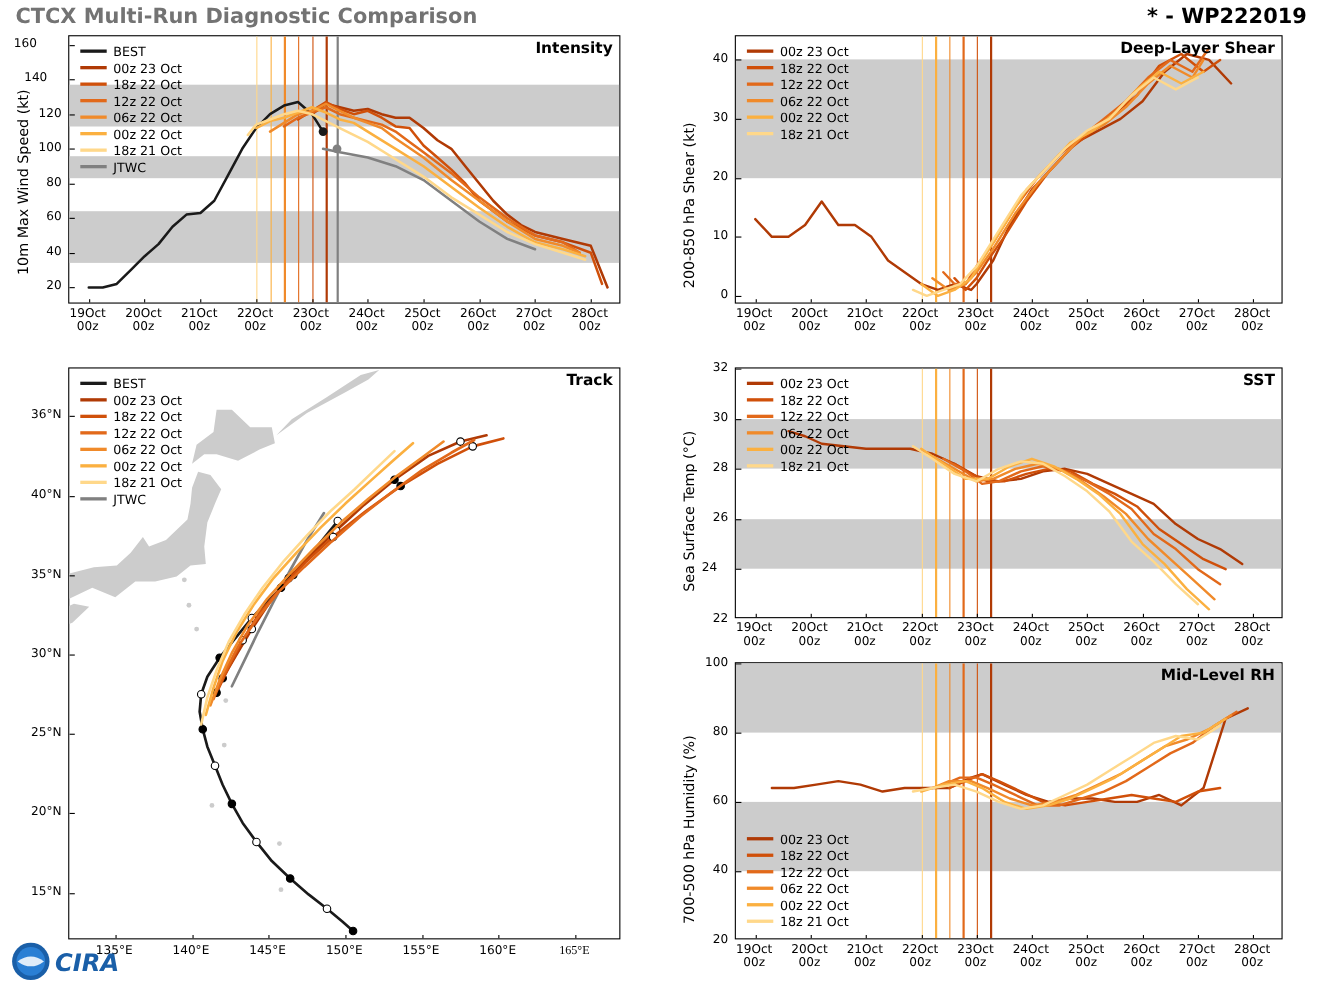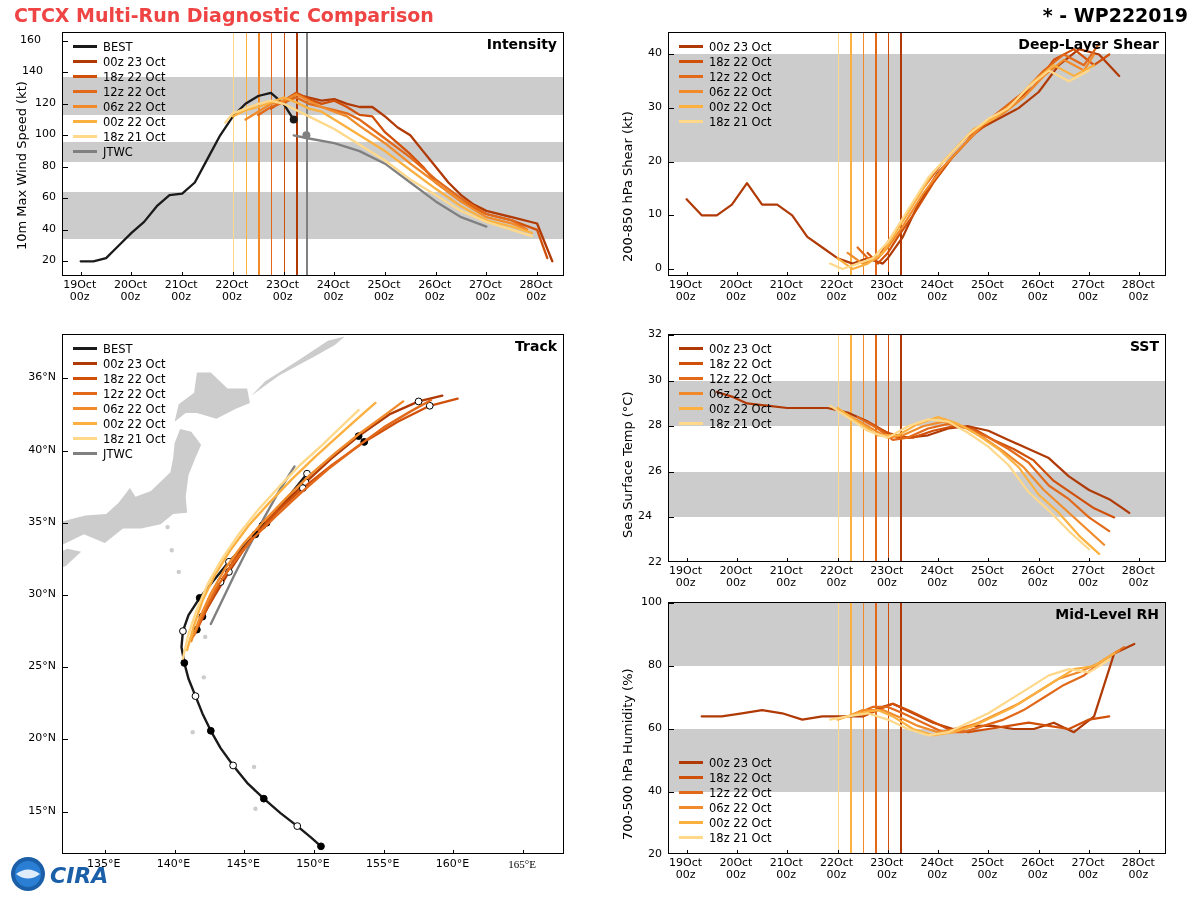--- a/index.html
+++ b/index.html
@@ -2,21 +2,21 @@
 <html><head>
 <meta charset="utf-8">
 <style>
   html,body{margin:0;padding:0;}
   body{
     width:1200px;height:900px;background:#ffffff;
     font-family:"DejaVu Sans", sans-serif;
     position:relative;overflow:hidden;
   }
   .hdr{position:absolute;top:2px;left:0;width:1200px;height:26px;}
-  .hdr-title{position:absolute;left:14px;top:2px;font-size:19px;font-weight:bold;color:#ef4444;letter-spacing:0px;}
+  .hdr-title{position:absolute;left:14px;top:2px;font-size:19px;font-weight:bold;color:#737373;letter-spacing:0px;}
   .hdr-storm{position:absolute;right:12px;top:2px;font-size:19px;font-weight:bold;color:#000;}
   .frame{position:absolute;box-sizing:border-box;border:1px solid #000;background:#fff;overflow:hidden;}
   .panel-title{position:absolute;right:6px;top:3px;font-size:14px;font-weight:bold;color:#000;z-index:30;}
   .ylabel{position:absolute;transform-origin:0 0;transform:rotate(-90deg);font-size:13px;color:#000;white-space:nowrap;}
 
   .band{position:absolute;left:0;right:0;background:#cccccc;z-index:1;}
   .vline{position:absolute;top:0;bottom:0;width:1.5px;z-index:4;}
   svg.series{position:absolute;left:0;top:0;z-index:6;overflow:visible;}
 
   .tick{position:absolute;font-size:11px;color:#000;white-space:nowrap;}
@@ -118,21 +118,21 @@
         <circle cx="243.39393939393938" cy="102.32258064516128" r="4" fill="#808080"></circle>
       </svg>
     </div>
     <div class="tick" style="left:22px;top:253.25806451612902px;width:34px;text-align:right;">20</div>
     <div class="tick" style="left:22px;top:221.7741935483871px;width:34px;text-align:right;">40</div>
     <div class="tick" style="left:22px;top:190.29032258064518px;width:34px;text-align:right;">60</div>
     <div class="tick" style="left:22px;top:158.80645161290323px;width:34px;text-align:right;">80</div>
     <div class="tick" style="left:22px;top:127.32258064516128px;width:34px;text-align:right;">100</div>
     <div class="tick" style="left:22px;top:95.83870967741936px;width:34px;text-align:right;">120</div>
     <div class="tick" style="left:22px;top:64.35483870967741px;width:34px;text-align:left;">140</div>
-    <div class="tick" style="left:20px;top:32.87096774193549px;width:34px;text-align:left;">160</div>
+    <div class="tick" style="left:6px;top:32.87096774193549px;width:34px;text-align:center;">160</div>
     <div class="tickx" style="left:57.74747474747474px;top:279px;width:44px;"><span>19Oct</span><br><span>00z</span></div>
     <div class="tickx" style="left:108.45454545454547px;top:279px;width:44px;"><span>20Oct</span><br><span>00z</span></div>
     <div class="tickx" style="left:159.16161616161617px;top:279px;width:44px;"><span>21Oct</span><br><span>00z</span></div>
     <div class="tickx" style="left:209.86868686868686px;top:279px;width:44px;"><span>22Oct</span><br><span>00z</span></div>
     <div class="tickx" style="left:260.5757575757575px;top:279px;width:44px;"><span>23Oct</span><br><span>00z</span></div>
     <div class="tickx" style="left:311.28282828282823px;top:279px;width:44px;"><span>24Oct</span><br><span>00z</span></div>
     <div class="tickx" style="left:361.98989898989896px;top:279px;width:44px;"><span>25Oct</span><br><span>00z</span></div>
     <div class="tickx" style="left:412.69696969696963px;top:279px;width:44px;"><span>26Oct</span><br><span>00z</span></div>
     <div class="tickx" style="left:463.40404040404036px;top:279px;width:44px;"><span>27Oct</span><br><span>00z</span></div>
     <div class="tickx" style="left:514.1111111111111px;top:279px;width:44px;"><span>28Oct</span><br><span>00z</span></div>

